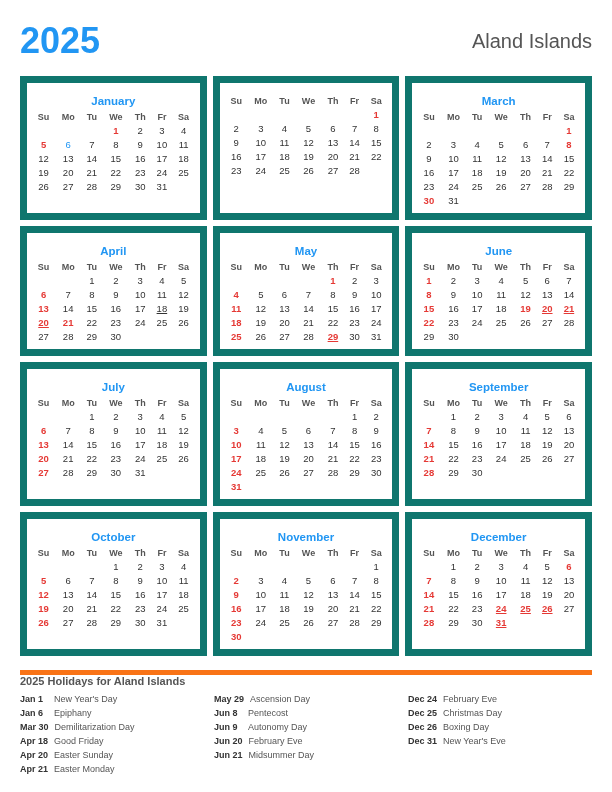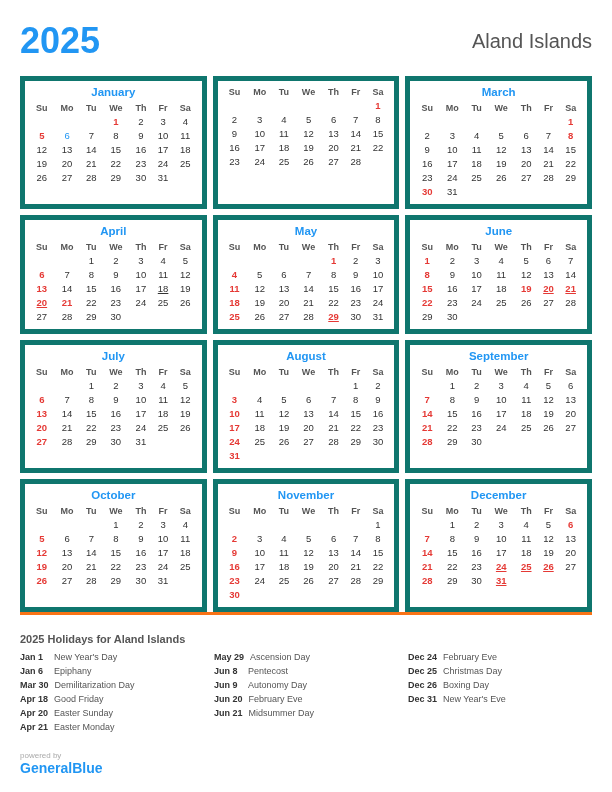--- a/index.html
+++ b/index.html
@@ -26,22 +26,22 @@
     .header-region {
       font-size: 20px;
       color: #555;
     }
     .calendars-grid {
       display: grid;
       grid-template-columns: 1fr 1fr 1fr;
       gap: 6px;
     }
     .month-block {
-      border: 5px solid #0f766e;
-      padding: 5px 5px 6px 5px;
+      border: 7px solid #0f766e;
+      padding: 12px 5px 6px 5px;
       background: #fff;
     }
     .month-title {
       text-align: center;
       font-size: 11.5px;
       font-weight: bold;
       color: #2196F3;
       margin-bottom: 4px;
     }
     .cal-table {
@@ -58,22 +58,23 @@
     }
     .cal-table td {
       text-align: center;
       padding: 1.5px 0;
       color: #333;
     }
     .cal-table td.red { color: #e53935; font-weight: bold; }
     .cal-table td.blue { color: #2196F3; }
     .cal-table td.underline { text-decoration: underline; }
     .holidays-section {
-      border-top: 3px solid #f97316;
-      padding-top: 18px;
+      margin-top: 14px;
+      border-top: 5px solid #f97316;
+      padding-top: 0;
     }
     .holidays-title {
       font-size: 11px;
       font-weight: bold;
       color: #555;
       margin-bottom: 6px;
     }
     .holidays-grid {
       display: grid;
       grid-template-columns: 1fr 1fr 1fr;

